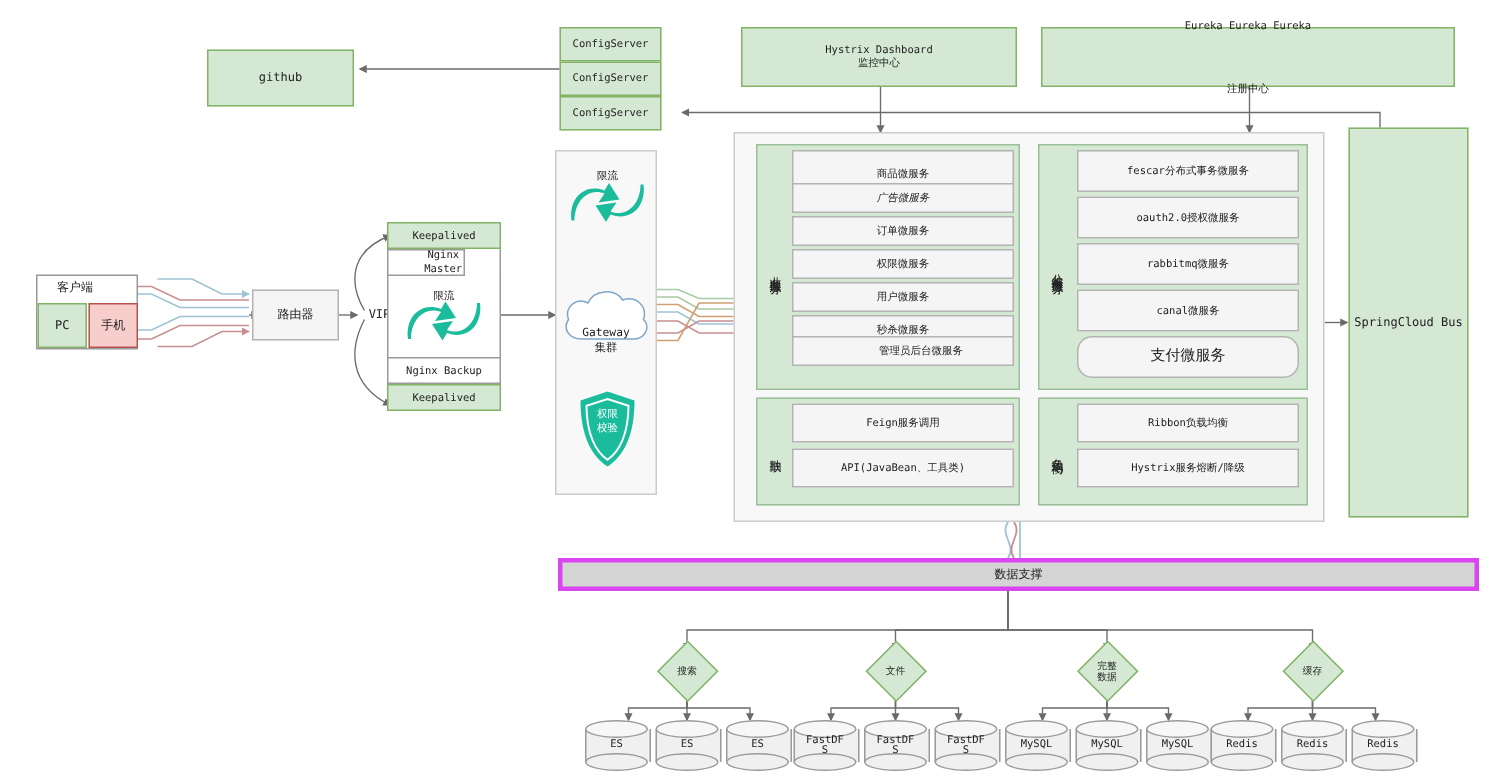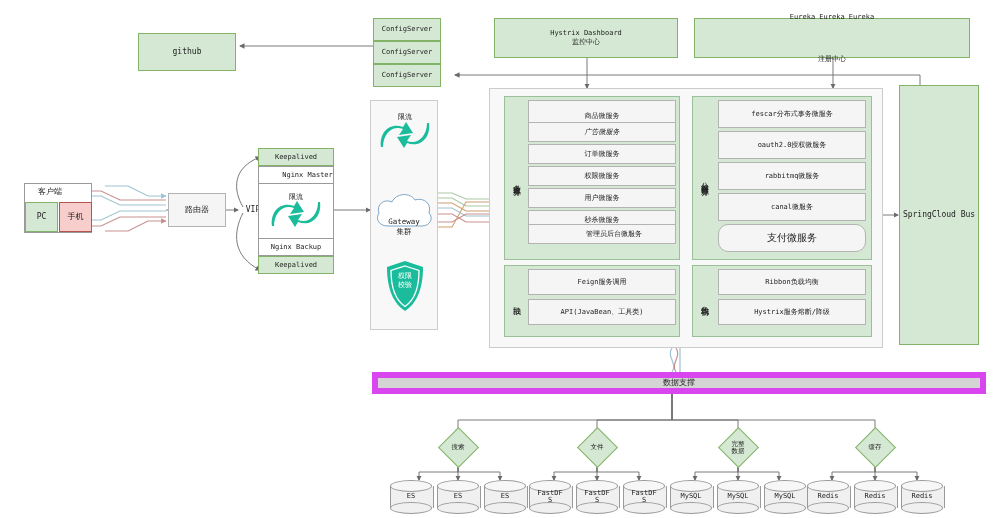--- a/index.html
+++ b/index.html
@@ -6,21 +6,21 @@
   body{width:1000px;height:518px;position:relative;overflow:hidden;
        font-family:"DejaVu Sans Mono","Liberation Mono",monospace;
        color:#222;-webkit-font-smoothing:none;}
   #canvas{position:absolute;left:0;top:0;width:1000px;height:518px;}
   .node{position:absolute;box-sizing:border-box;display:flex;align-items:center;
         justify-content:center;text-align:center;line-height:1.25;}
   .green{background:#d5e8d4;border:1px solid #82b366;}
   .greyb{background:#f5f5f5;border:1px solid #b3b3b3;}
   .white{background:#ffffff;border:1px solid #9a9a9a;}
   .pink{background:#f8cecc;border:1px solid #b85450;}
-  .greybar{background:#d4d4d4;border:6px solid #d946ef;}
+  .greybar{background:#d4d4d4;border:3px solid #d946ef;}
   .panel{background:#f8f8f8;border:1px solid #cccccc;}
   .greenpanel{background:#d5e8d4;border:1px solid #9ac09a;}
   .t8{font-size:8px;}
   .t7{font-size:7px;}
   .vlabel{writing-mode:vertical-rl;text-orientation:upright;letter-spacing:1px;}
   svg.lay{position:absolute;left:0;top:0;width:1000px;height:518px;overflow:visible;
           pointer-events:none;}
   .cyl{position:absolute;box-sizing:border-box;}
   .cyl .body{position:absolute;left:0;top:6px;width:100%;height:calc(100% - 12px);
        background:#f0f0f0;border-left:1px solid #9a9a9a;border-right:1px solid #9a9a9a;}
@@ -147,21 +147,21 @@
   <div class="node t8" style="left:24px;top:183px;width:52px;height:18px;">客户端</div>
   <div class="node green t8" style="left:25px;top:202px;width:33px;height:30px;">PC</div>
   <div class="node pink t8" style="left:59px;top:202px;width:33px;height:30px;">手机</div>
 
   <div class="node greyb t8" style="left:168px;top:193px;width:58px;height:34px;">路由器</div>
 
   <div class="node t8" style="left:240px;top:202px;width:26px;height:16px;">VIP</div>
 
   <div class="node white" style="left:258px;top:148px;width:76px;height:125px;background:transparent;"></div>
   <div class="node green t7" style="left:258px;top:148px;width:76px;height:18px;">Keepalived</div>
-  <div class="node white t7" style="left:258px;top:166px;width:76px;height:18px;padding-left:23px;">Nginx  Master</div>
+  <div class="node white t7" style="left:258px;top:166px;width:52px;height:18px;padding-left:23px;">Nginx  Master</div>
   <div class="node white" style="left:258px;top:184px;width:76px;height:54px;border-top:none;border-bottom:none;"></div>
   <div class="node white t7" style="left:258px;top:238px;width:76px;height:18px;">Nginx  Backup</div>
   <div class="node green t7" style="left:258px;top:256px;width:76px;height:18px;">Keepalived</div>
 
   <div class="icon-wrap" style="left:270px;top:192px;width:52px;height:42px;">
     <div class="icon-lbl" style="top:0;">限流</div>
     <svg width="52" height="42" viewBox="0 0 52 42">
       <path d="M4,34 C4,20 14,12 24,16 L20,22 L34,20 L27,9 L24,14 C11,9 0,19 2,34 Z" fill="#1abc9c"></path>
       <path d="M48,10 C48,24 38,32 28,28 L32,22 L18,24 L25,35 L28,30 C41,35 52,25 50,10 Z" fill="#1abc9c"></path>
     </svg>

